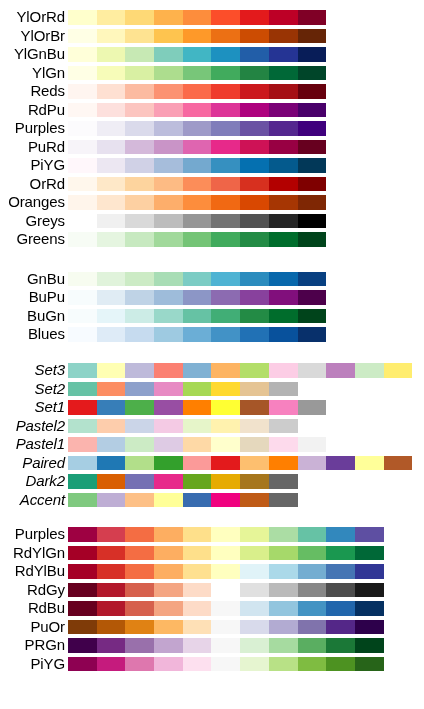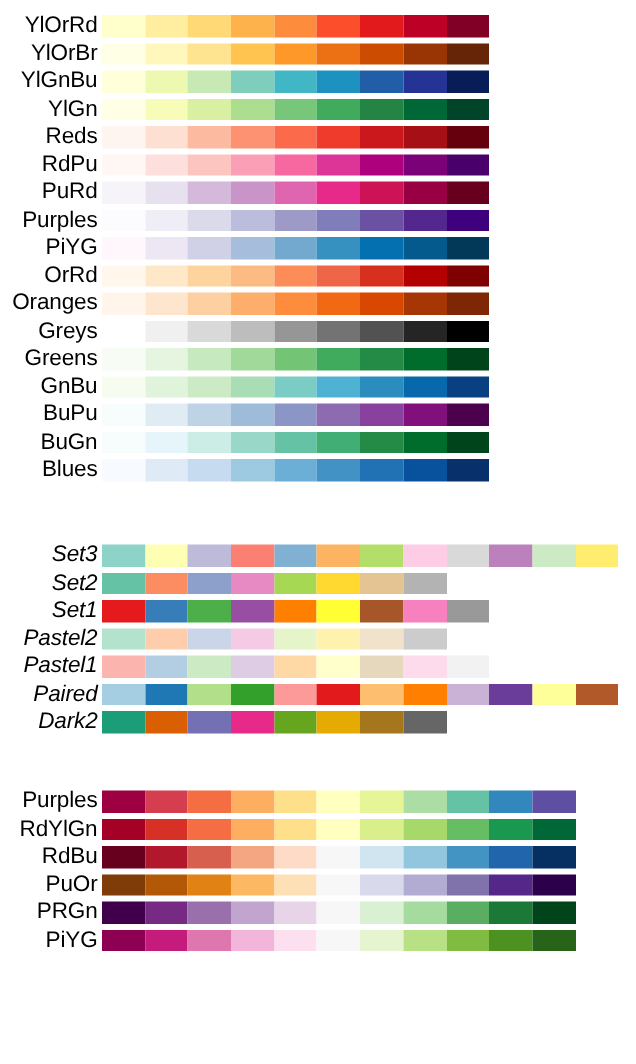--- a/index.html
+++ b/index.html
@@ -139,48 +139,48 @@
           <div class="swatch" style="width: 28.7px; background: rgb(252, 197, 192);"></div>
           <div class="swatch" style="width: 28.7px; background: rgb(250, 159, 181);"></div>
           <div class="swatch" style="width: 28.7px; background: rgb(247, 104, 161);"></div>
           <div class="swatch" style="width: 28.7px; background: rgb(221, 52, 151);"></div>
           <div class="swatch" style="width: 28.7px; background: rgb(174, 1, 126);"></div>
           <div class="swatch" style="width: 28.7px; background: rgb(122, 1, 119);"></div>
           <div class="swatch" style="width: 28.7px; background: rgb(73, 0, 106);"></div>
         </div>
       </div>
       <div class="row" style="height: 18.5px;">
+        <div class="row-label">Purples</div>
+        <div class="ramp" style="width: 258.3px;">
+          <div class="swatch" style="width: 28.7px; background: rgb(252, 251, 253);"></div>
+          <div class="swatch" style="width: 28.7px; background: rgb(239, 237, 245);"></div>
+          <div class="swatch" style="width: 28.7px; background: rgb(218, 218, 235);"></div>
+          <div class="swatch" style="width: 28.7px; background: rgb(188, 189, 220);"></div>
+          <div class="swatch" style="width: 28.7px; background: rgb(158, 154, 200);"></div>
+          <div class="swatch" style="width: 28.7px; background: rgb(128, 125, 186);"></div>
+          <div class="swatch" style="width: 28.7px; background: rgb(106, 81, 163);"></div>
+          <div class="swatch" style="width: 28.7px; background: rgb(84, 39, 143);"></div>
+          <div class="swatch" style="width: 28.7px; background: rgb(63, 0, 125);"></div>
+        </div>
+      </div>
+      <div class="row" style="height: 18.5px;">
         <div class="row-label">PuRd</div>
         <div class="ramp" style="width: 258.3px;">
           <div class="swatch" style="width: 28.7px; background: rgb(247, 244, 249);"></div>
           <div class="swatch" style="width: 28.7px; background: rgb(231, 225, 239);"></div>
           <div class="swatch" style="width: 28.7px; background: rgb(212, 185, 218);"></div>
           <div class="swatch" style="width: 28.7px; background: rgb(201, 148, 199);"></div>
           <div class="swatch" style="width: 28.7px; background: rgb(223, 101, 176);"></div>
           <div class="swatch" style="width: 28.7px; background: rgb(231, 41, 138);"></div>
           <div class="swatch" style="width: 28.7px; background: rgb(206, 18, 86);"></div>
           <div class="swatch" style="width: 28.7px; background: rgb(152, 0, 67);"></div>
           <div class="swatch" style="width: 28.7px; background: rgb(103, 0, 31);"></div>
         </div>
       </div>
       <div class="row" style="height: 18.5px;">
-        <div class="row-label">Purples</div>
-        <div class="ramp" style="width: 258.3px;">
-          <div class="swatch" style="width: 28.7px; background: rgb(252, 251, 253);"></div>
-          <div class="swatch" style="width: 28.7px; background: rgb(239, 237, 245);"></div>
-          <div class="swatch" style="width: 28.7px; background: rgb(218, 218, 235);"></div>
-          <div class="swatch" style="width: 28.7px; background: rgb(188, 189, 220);"></div>
-          <div class="swatch" style="width: 28.7px; background: rgb(158, 154, 200);"></div>
-          <div class="swatch" style="width: 28.7px; background: rgb(128, 125, 186);"></div>
-          <div class="swatch" style="width: 28.7px; background: rgb(106, 81, 163);"></div>
-          <div class="swatch" style="width: 28.7px; background: rgb(84, 39, 143);"></div>
-          <div class="swatch" style="width: 28.7px; background: rgb(63, 0, 125);"></div>
-        </div>
-      </div>
-      <div class="row" style="height: 18.5px;">
         <div class="row-label">PiYG</div>
         <div class="ramp" style="width: 258.3px;">
           <div class="swatch" style="width: 28.7px; background: rgb(255, 247, 251);"></div>
           <div class="swatch" style="width: 28.7px; background: rgb(236, 231, 242);"></div>
           <div class="swatch" style="width: 28.7px; background: rgb(208, 209, 230);"></div>
           <div class="swatch" style="width: 28.7px; background: rgb(166, 189, 219);"></div>
           <div class="swatch" style="width: 28.7px; background: rgb(116, 169, 207);"></div>
           <div class="swatch" style="width: 28.7px; background: rgb(54, 144, 192);"></div>
           <div class="swatch" style="width: 28.7px; background: rgb(5, 112, 176);"></div>
           <div class="swatch" style="width: 28.7px; background: rgb(4, 90, 141);"></div>
@@ -236,21 +236,21 @@
           <div class="swatch" style="width: 28.7px; background: rgb(229, 245, 224);"></div>
           <div class="swatch" style="width: 28.7px; background: rgb(199, 233, 192);"></div>
           <div class="swatch" style="width: 28.7px; background: rgb(161, 217, 155);"></div>
           <div class="swatch" style="width: 28.7px; background: rgb(116, 196, 118);"></div>
           <div class="swatch" style="width: 28.7px; background: rgb(65, 171, 93);"></div>
           <div class="swatch" style="width: 28.7px; background: rgb(35, 139, 69);"></div>
           <div class="swatch" style="width: 28.7px; background: rgb(0, 109, 44);"></div>
           <div class="swatch" style="width: 28.7px; background: rgb(0, 68, 27);"></div>
         </div>
       </div>
-      <div class="row" style="height: 18.5px;">
+      <div class="row" style="height: 18.5px; margin-top: 21px;">
         <div class="row-label">GnBu</div>
         <div class="ramp" style="width: 258.3px;">
           <div class="swatch" style="width: 28.7px; background: rgb(247, 252, 240);"></div>
           <div class="swatch" style="width: 28.7px; background: rgb(224, 243, 219);"></div>
           <div class="swatch" style="width: 28.7px; background: rgb(204, 235, 197);"></div>
           <div class="swatch" style="width: 28.7px; background: rgb(168, 221, 181);"></div>
           <div class="swatch" style="width: 28.7px; background: rgb(123, 204, 196);"></div>
           <div class="swatch" style="width: 28.7px; background: rgb(78, 179, 211);"></div>
           <div class="swatch" style="width: 28.7px; background: rgb(43, 140, 190);"></div>
           <div class="swatch" style="width: 28.7px; background: rgb(8, 104, 172);"></div>
@@ -395,20 +395,33 @@
           <div class="swatch" style="width: 28.7px; background: rgb(27, 158, 119);"></div>
           <div class="swatch" style="width: 28.7px; background: rgb(217, 95, 2);"></div>
           <div class="swatch" style="width: 28.7px; background: rgb(117, 112, 179);"></div>
           <div class="swatch" style="width: 28.7px; background: rgb(231, 41, 138);"></div>
           <div class="swatch" style="width: 28.7px; background: rgb(102, 166, 30);"></div>
           <div class="swatch" style="width: 28.7px; background: rgb(230, 171, 2);"></div>
           <div class="swatch" style="width: 28.7px; background: rgb(166, 118, 29);"></div>
           <div class="swatch" style="width: 28.7px; background: rgb(102, 102, 102);"></div>
         </div>
       </div>
+      <div class="row" style="height: 18.5px;">
+        <div class="row-label">Accent</div>
+        <div class="ramp" style="width: 229.6px;">
+          <div class="swatch" style="width: 28.7px; background: rgb(127, 201, 127);"></div>
+          <div class="swatch" style="width: 28.7px; background: rgb(190, 174, 212);"></div>
+          <div class="swatch" style="width: 28.7px; background: rgb(253, 192, 134);"></div>
+          <div class="swatch" style="width: 28.7px; background: rgb(255, 255, 153);"></div>
+          <div class="swatch" style="width: 28.7px; background: rgb(56, 108, 176);"></div>
+          <div class="swatch" style="width: 28.7px; background: rgb(240, 2, 127);"></div>
+          <div class="swatch" style="width: 28.7px; background: rgb(191, 91, 23);"></div>
+          <div class="swatch" style="width: 28.7px; background: rgb(102, 102, 102);"></div>
+        </div>
+      </div>
     </div>
     <div class="section" style="top: 525px;">
       <div class="row" style="height: 18.5px;">
         <div class="row-label">Purples</div>
         <div class="ramp" style="width: 315.7px;">
           <div class="swatch" style="width: 28.7px; background: rgb(158, 1, 66);"></div>
           <div class="swatch" style="width: 28.7px; background: rgb(213, 62, 79);"></div>
           <div class="swatch" style="width: 28.7px; background: rgb(244, 109, 67);"></div>
           <div class="swatch" style="width: 28.7px; background: rgb(253, 174, 97);"></div>
           <div class="swatch" style="width: 28.7px; background: rgb(254, 224, 139);"></div>
@@ -430,20 +443,52 @@
           <div class="swatch" style="width: 28.7px; background: rgb(254, 224, 139);"></div>
           <div class="swatch" style="width: 28.7px; background: rgb(255, 255, 191);"></div>
           <div class="swatch" style="width: 28.7px; background: rgb(217, 239, 139);"></div>
           <div class="swatch" style="width: 28.7px; background: rgb(166, 217, 106);"></div>
           <div class="swatch" style="width: 28.7px; background: rgb(102, 189, 99);"></div>
           <div class="swatch" style="width: 28.7px; background: rgb(26, 152, 80);"></div>
           <div class="swatch" style="width: 28.7px; background: rgb(0, 104, 55);"></div>
         </div>
       </div>
       <div class="row" style="height: 18.5px;">
+        <div class="row-label">RdYlBu</div>
+        <div class="ramp" style="width: 315.7px;">
+          <div class="swatch" style="width: 28.7px; background: rgb(165, 0, 38);"></div>
+          <div class="swatch" style="width: 28.7px; background: rgb(215, 48, 39);"></div>
+          <div class="swatch" style="width: 28.7px; background: rgb(244, 109, 67);"></div>
+          <div class="swatch" style="width: 28.7px; background: rgb(253, 174, 97);"></div>
+          <div class="swatch" style="width: 28.7px; background: rgb(254, 224, 144);"></div>
+          <div class="swatch" style="width: 28.7px; background: rgb(255, 255, 191);"></div>
+          <div class="swatch" style="width: 28.7px; background: rgb(224, 243, 248);"></div>
+          <div class="swatch" style="width: 28.7px; background: rgb(171, 217, 233);"></div>
+          <div class="swatch" style="width: 28.7px; background: rgb(116, 173, 209);"></div>
+          <div class="swatch" style="width: 28.7px; background: rgb(69, 117, 180);"></div>
+          <div class="swatch" style="width: 28.7px; background: rgb(49, 54, 149);"></div>
+        </div>
+      </div>
+      <div class="row" style="height: 18.5px;">
+        <div class="row-label">RdGy</div>
+        <div class="ramp" style="width: 315.7px;">
+          <div class="swatch" style="width: 28.7px; background: rgb(103, 0, 31);"></div>
+          <div class="swatch" style="width: 28.7px; background: rgb(178, 24, 43);"></div>
+          <div class="swatch" style="width: 28.7px; background: rgb(214, 96, 77);"></div>
+          <div class="swatch" style="width: 28.7px; background: rgb(244, 165, 130);"></div>
+          <div class="swatch" style="width: 28.7px; background: rgb(253, 219, 199);"></div>
+          <div class="swatch" style="width: 28.7px; background: rgb(255, 255, 255);"></div>
+          <div class="swatch" style="width: 28.7px; background: rgb(224, 224, 224);"></div>
+          <div class="swatch" style="width: 28.7px; background: rgb(186, 186, 186);"></div>
+          <div class="swatch" style="width: 28.7px; background: rgb(135, 135, 135);"></div>
+          <div class="swatch" style="width: 28.7px; background: rgb(77, 77, 77);"></div>
+          <div class="swatch" style="width: 28.7px; background: rgb(26, 26, 26);"></div>
+        </div>
+      </div>
+      <div class="row" style="height: 18.5px;">
         <div class="row-label">RdBu</div>
         <div class="ramp" style="width: 315.7px;">
           <div class="swatch" style="width: 28.7px; background: rgb(103, 0, 31);"></div>
           <div class="swatch" style="width: 28.7px; background: rgb(178, 24, 43);"></div>
           <div class="swatch" style="width: 28.7px; background: rgb(214, 96, 77);"></div>
           <div class="swatch" style="width: 28.7px; background: rgb(244, 165, 130);"></div>
           <div class="swatch" style="width: 28.7px; background: rgb(253, 219, 199);"></div>
           <div class="swatch" style="width: 28.7px; background: rgb(247, 247, 247);"></div>
           <div class="swatch" style="width: 28.7px; background: rgb(209, 229, 240);"></div>
           <div class="swatch" style="width: 28.7px; background: rgb(146, 197, 222);"></div>

